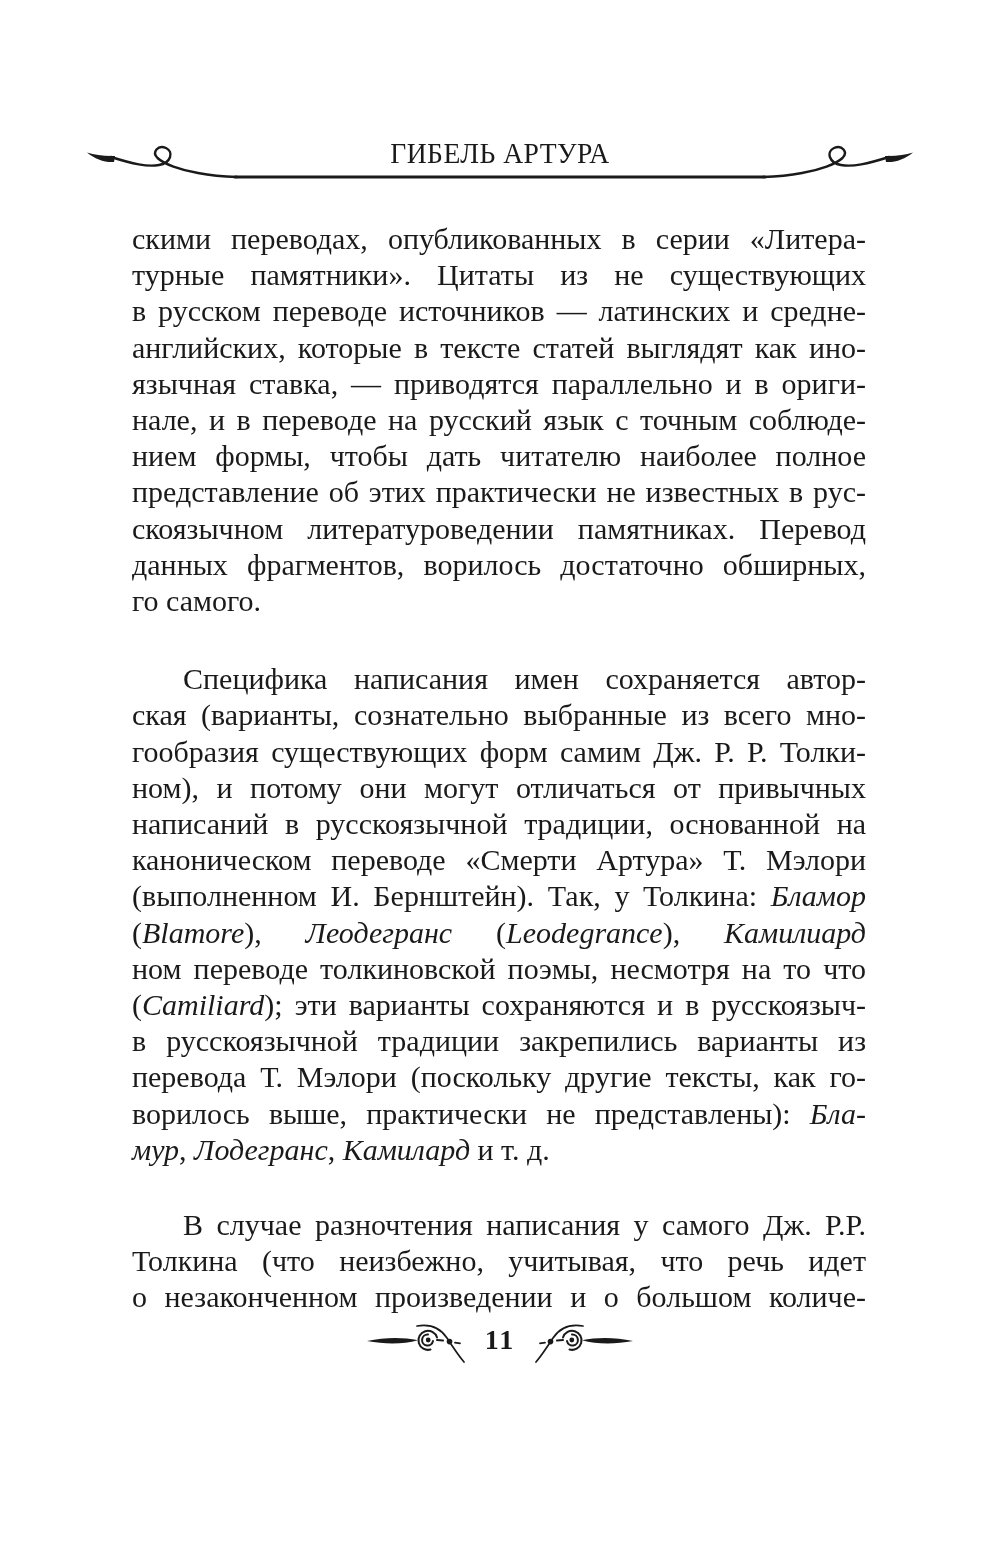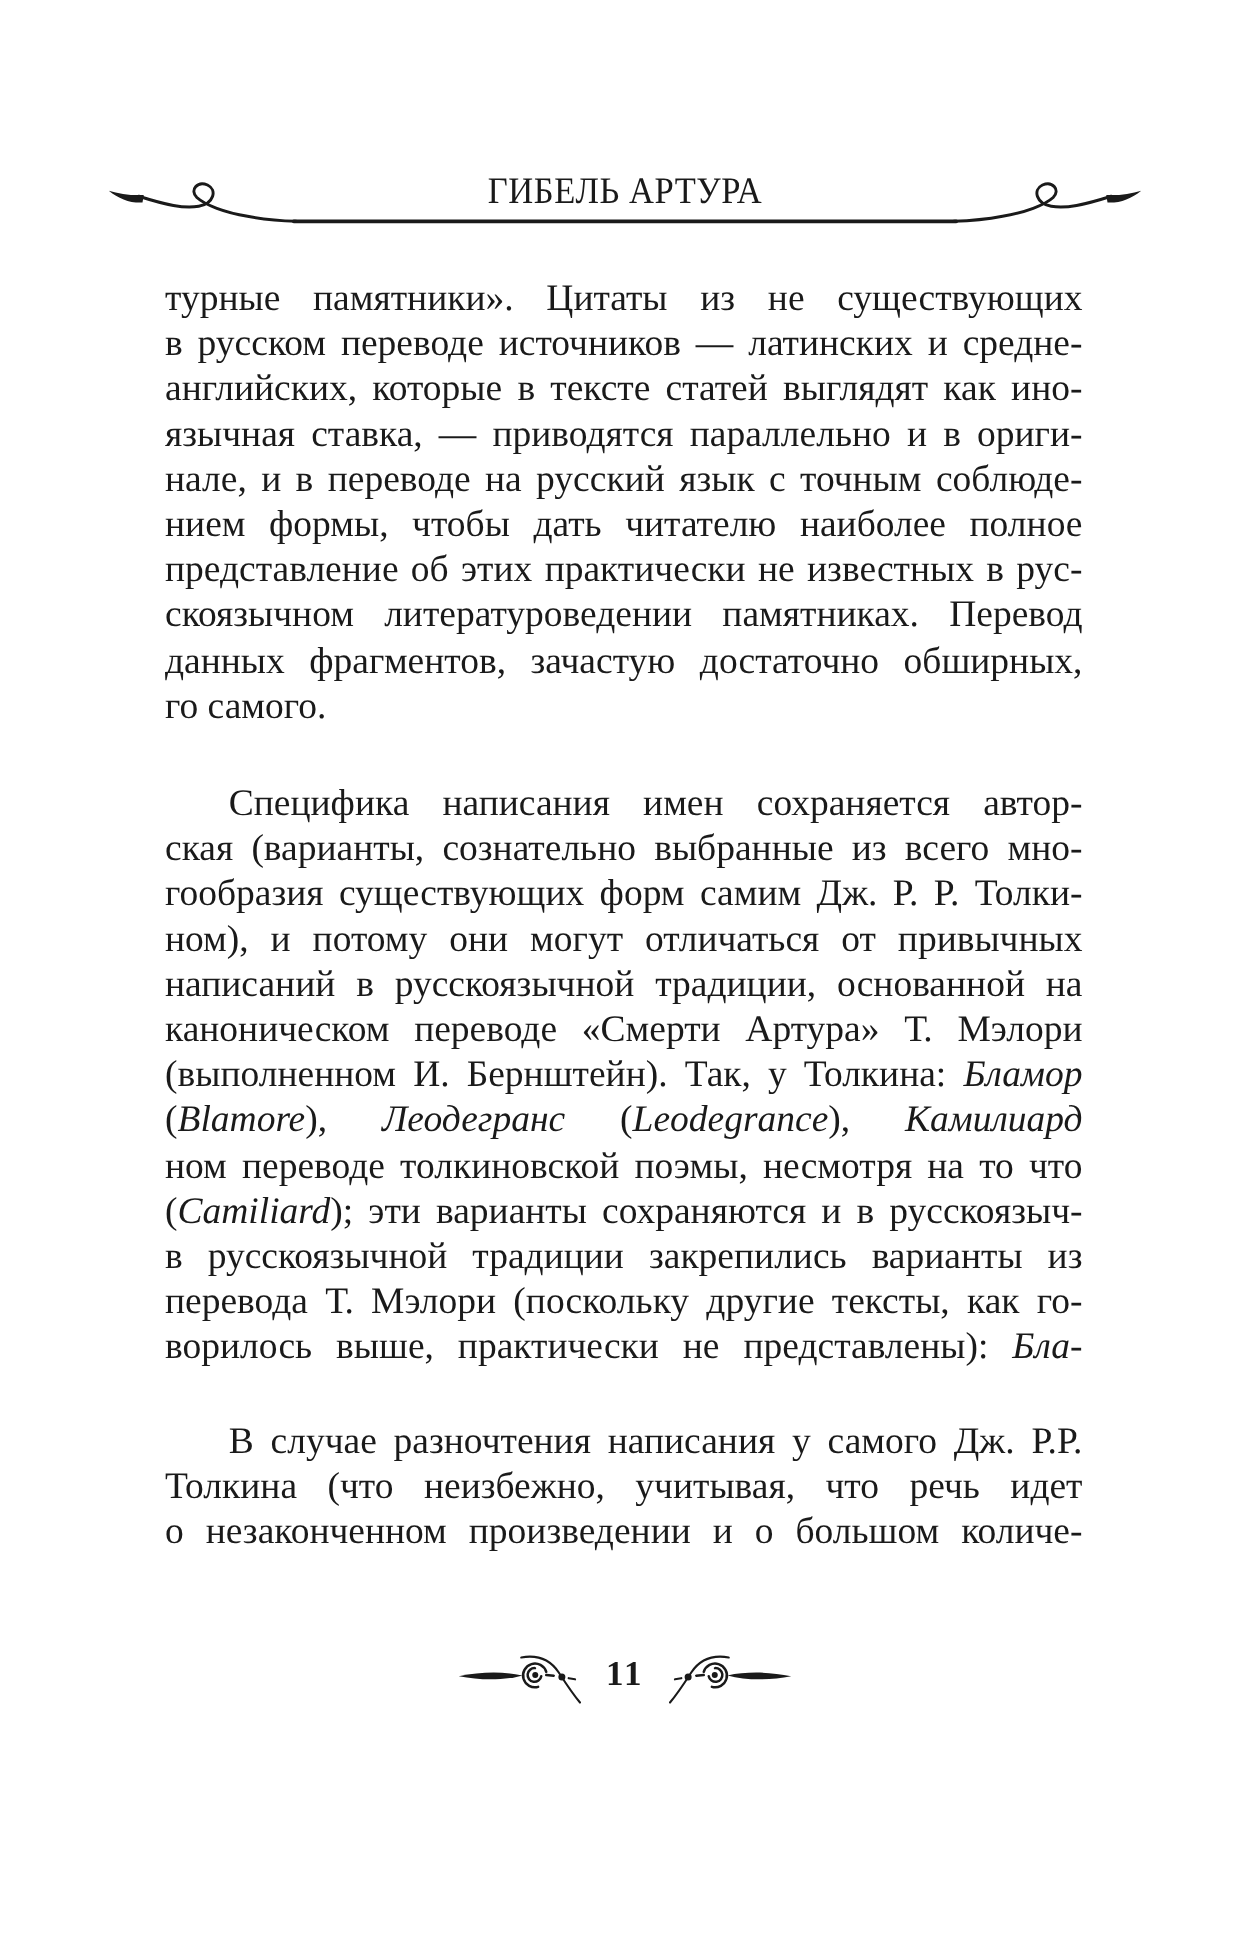--- a/index.html
+++ b/index.html
@@ -98,45 +98,47 @@
       <path class="s" stroke-width="3" d="M150 37 L 680 37"></path>
 
       <path class="s" stroke-width="2.4" d="M678 37 C 692 36.6, 704 35.5, 717 33 C 735 30, 751 24, 757.5 18 C 763.5 12, 757 4.5, 749 8 C 741 12, 744 23, 756 25 C 768 27, 782 24, 804 17"></path>
 
       <path class="arrow" d="M800 16 C 810 16.5, 820 15, 828 12.5 C 820 19, 811 22.5, 801 22 Z"></path>
     </svg>
   </header>
 
   <main class="body-text">
       <div class="para">
+        <div class="line"><span>скими переводах, опубликованных в серии «Литера-</span></div>
         <div class="line"><span>турные памятники». Цитаты из не существующих</span></div>
         <div class="line"><span>в русском переводе источников — латинских и средне-</span></div>
         <div class="line"><span>английских, которые в тексте статей выглядят как ино-</span></div>
         <div class="line"><span>язычная ставка, — приводятся параллельно и в ориги-</span></div>
         <div class="line"><span>нале, и в переводе на русский язык с точным соблюде-</span></div>
         <div class="line"><span>нием формы, чтобы дать читателю наиболее полное</span></div>
         <div class="line"><span>представление об этих практически не известных в рус-</span></div>
         <div class="line"><span>скоязычном литературоведении памятниках. Перевод</span></div>
-        <div class="line"><span>данных фрагментов, зачастую достаточно обширных,</span></div>
+        <div class="line"><span>данных фрагментов, ворилось достаточно обширных,</span></div>
         <div class="line last"><span>го самого.</span></div>
       </div>
       <div class="para">
         <div class="line indent"><span>Специфика написания имен сохраняется автор-</span></div>
         <div class="line"><span>ская (варианты, сознательно выбранные из всего мно-</span></div>
         <div class="line"><span>гообразия существующих форм самим Дж. Р. Р. Толки-</span></div>
         <div class="line"><span>ном), и потому они могут отличаться от привычных</span></div>
         <div class="line"><span>написаний в русскоязычной традиции, основанной на</span></div>
         <div class="line"><span>каноническом переводе «Смерти Артура» Т. Мэлори</span></div>
         <div class="line"><span>(выполненном И. Бернштейн). Так, у Толкина: </span><span class="italic">Бламор</span></div>
         <div class="line"><span>(</span><span class="italic">Blamore</span><span>), </span><span class="italic">Леодегранс</span><span> (</span><span class="italic">Leodegrance</span><span>), </span><span class="italic">Камилиард</span></div>
         <div class="line"><span>ном переводе толкиновской поэмы, несмотря на то что</span></div>
         <div class="line"><span>(</span><span class="italic">Camiliard</span><span>); эти варианты сохраняются и в русскоязыч-</span></div>
         <div class="line"><span>в русскоязычной традиции закрепились варианты из</span></div>
         <div class="line"><span>перевода Т. Мэлори (поскольку другие тексты, как го-</span></div>
         <div class="line"><span>ворилось выше, практически не представлены): </span><span class="italic">Бла-</span></div>
+        <div class="line last"><span class="italic">мур</span><span>, </span><span class="italic">Лодегранс</span><span>, </span><span class="italic">Камилард</span><span> и т. д.</span></div>
       </div>
       <div class="para">
         <div class="line indent"><span>В случае разночтения написания у самого Дж. Р.Р.</span></div>
         <div class="line"><span>Толкина (что неизбежно, учитывая, что речь идет</span></div>
         <div class="line"><span>о незаконченном произведении и о большом количе-</span></div>
       </div>
     </main>
 
   <footer class="page-footer">
     <svg class="footer-orn" viewBox="0 0 100 46" aria-hidden="true">

